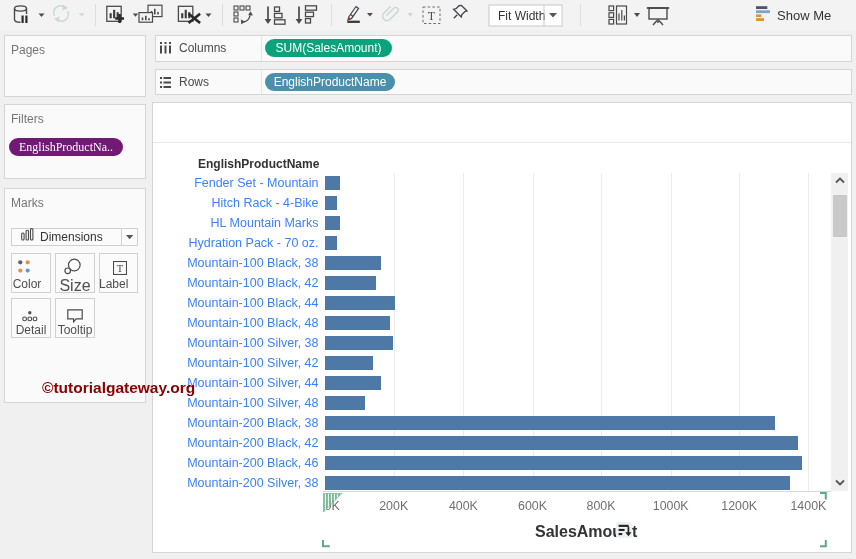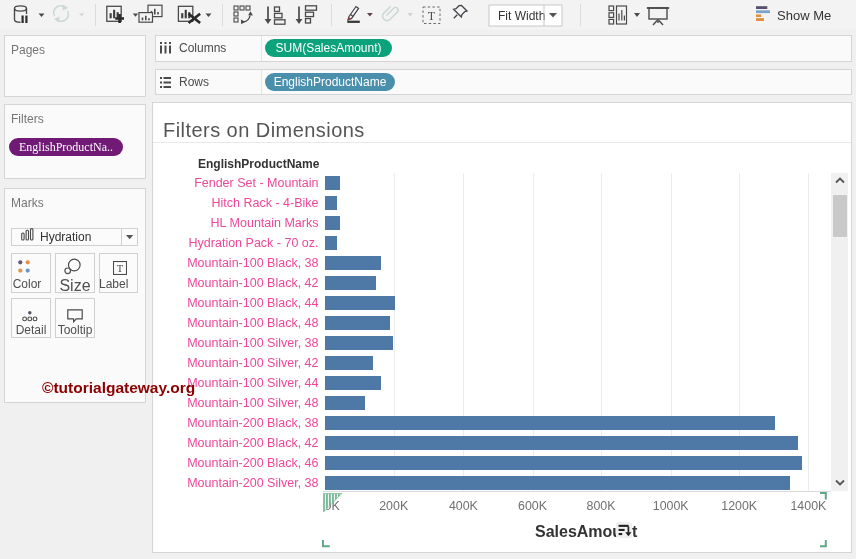--- a/index.html
+++ b/index.html
@@ -21,21 +21,21 @@
 .shelfdiv { position:absolute; top:0; width:1px; height:25px; background:#e4e4e4; }
 
 .pill { position:absolute; height:18px; border-radius:9px; color:#fff; font-size:12px; text-align:center; line-height:18px; }
 
 
 #card { left:152px; top:102px; width:700px; height:451px; background:#ffffff; border:1px solid #d5d5d5; }
 #cardtitle { position:absolute; left:10px; top:16px; font-size:20px; color:#555555; letter-spacing:0.45px; }
 #titleline { position:absolute; left:0; top:39px; width:698px; height:1px; background:#e8e8e8; }
 
 .gline { position:absolute; top:70px; width:1px; height:318px; background:#ececec; }
-.rowlbl { position:absolute; left:0; width:165.5px; text-align:right; font-size:12.5px; color:#ec4899; line-height:14px; white-space:nowrap; }
+.rowlbl { position:absolute; left:0; width:165.5px; text-align:right; font-size:12.5px; color:#3b82f6; line-height:14px; white-space:nowrap; }
 .bar { position:absolute; left:171.5px; height:14px; background:#4e79a7; }
 .ticklbl { position:absolute; top:396px; z-index:3; width:60px; text-align:center; font-size:12.4px; color:#707070; }
 
 
 .mbtn { position:absolute; background:#fbfbfb; border:1px solid #d0d0d0; text-align:center; font-size:12px; color:#4f4f4f; }
 
 
 #sbar { position:absolute; left:678px; top:70px; width:17px; height:318px; background:#f0f0f0; }
 #sthumb { position:absolute; left:1.5px; top:22px; width:14px; height:42px; background:#c9c9c9; }
 
@@ -182,21 +182,21 @@
 <div class="panelcap" style="left:11px;top:196px;">Marks</div>
 
 <div class="mbtn" style="left:11px;top:228px;width:127px;height:18px;"></div>
 <svg class="abs" style="left:21px;top:228px" width="14" height="13" viewBox="0 0 14 13">
   <g stroke="#4a4a4a" fill="none" stroke-width="1.1">
     <rect x="0.7" y="5" width="2.4" height="7" rx="1"></rect>
     <rect x="5.1" y="2.3" width="2.4" height="9.7" rx="1"></rect>
     <rect x="9.5" y="0.6" width="2.4" height="11.4" rx="1"></rect>
   </g>
 </svg>
-<div class="abs" style="left:40px;top:230px;font-size:12px;color:#333;">Hydration</div>
+<div class="abs" style="left:40px;top:230px;font-size:12px;color:#333;">Dimensions</div>
 <div class="abs" style="left:121px;top:228px;width:1px;height:18px;background:#d0d0d0;"></div>
 <svg class="abs" style="left:126px;top:235px" width="8" height="5">
     <path d="M0 0 l7.3 0 l-3.65 4.2 z" fill="#555"></path>
   </svg>
 
 <div class="mbtn" style="left:11px;top:253px;width:40px;height:40px;"></div>
 <div class="mbtn" style="left:55px;top:253px;width:40px;height:40px;"></div>
 <div class="mbtn" style="left:99px;top:253px;width:39px;height:40px;"></div>
 <div class="mbtn" style="left:11px;top:298px;width:40px;height:40px;"></div>
 <div class="mbtn" style="left:55px;top:298px;width:40px;height:40px;"></div>
@@ -257,21 +257,20 @@
       <rect x="3.5" y="9" width="7.5" height="2"></rect>
   </g>
 </svg>
 <div class="shelflbl" style="left:179px;top:75px;">Rows</div>
 <div class="shelfdiv" style="left:261px;top:36px;height:25px;"></div>
 <div class="shelfdiv" style="left:261px;top:70px;height:24px;"></div>
 <div class="pill" style="left:265px;top:39px;width:127px;background:#0ba27c;">SUM(SalesAmount)</div>
 <div class="pill" style="left:265px;top:73px;width:130px;background:#4a8fac;">EnglishProductName</div>
 
 <div id="card" class="abs">
-  <div id="cardtitle">Filters on Dimensions</div>
   <div id="titleline"></div>
 
   <div class="abs" style="left:45px;top:54px;width:120px;text-align:center;font-size:12px;font-weight:bold;color:#333;">EnglishProductName</div>
 
   <div class="gline" style="left:240.7px"></div>
   <div class="gline" style="left:310.4px"></div>
   <div class="gline" style="left:379.5px"></div>
   <div class="gline" style="left:448px"></div>
   <div class="gline" style="left:517.7px"></div>
   <div class="gline" style="left:586.2px"></div>

